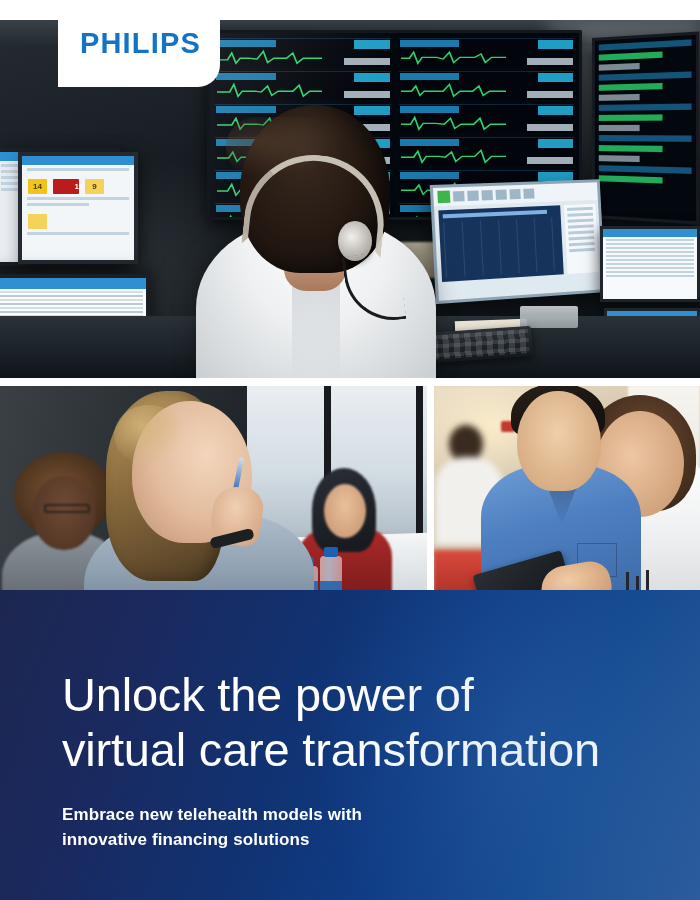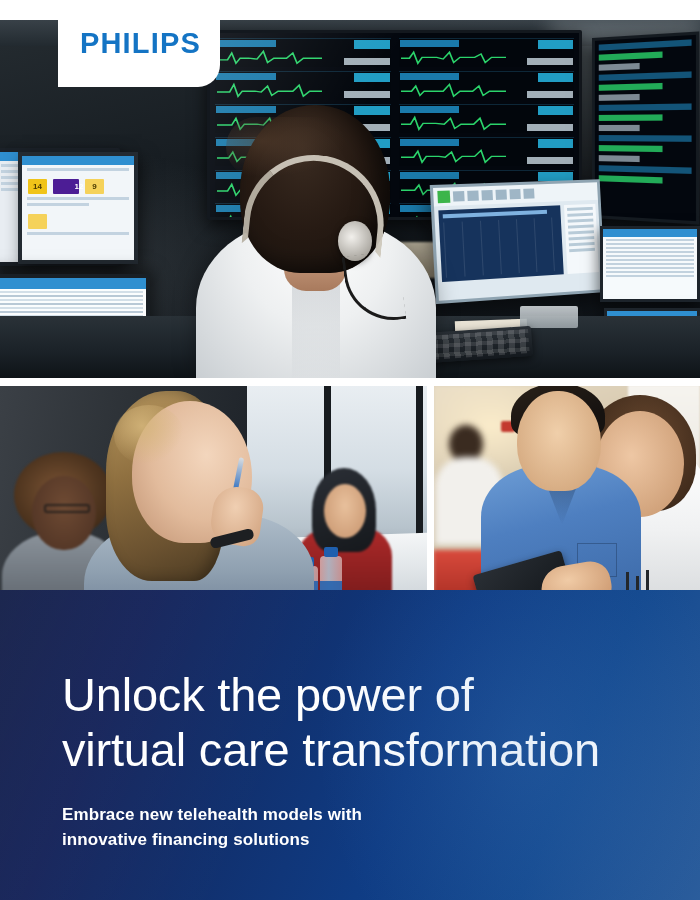--- a/index.html
+++ b/index.html
@@ -157,21 +157,21 @@
   .dash-line.sm { width: 55%; }
   .badges { display: flex; gap: 6px; padding: 5px 6px 0 6px; }
   .badge {
     width: 19px; height: 15px;
     display: flex; align-items: center; justify-content: center;
     font-size: 8px; font-weight: bold;
     border-radius: 1px;
     font-family: "Liberation Sans", sans-serif;
   }
   .badge.y { background: #f0c419; color: #4a3a00; }
-  .badge.r { background: #4c1d95; color: #fff; padding-left: 26px; }
+  .badge.r { background: #b91c1c; color: #fff; padding-left: 26px; }
   .badge.y2 { background: #f5d25a; color: #4a3a00; }
 
   
   .mon-sheet {
     position: absolute;
     left: -10px; top: 254px;
     width: 160px; height: 104px;
     background: #fbfdfe;
     border: 4px solid #191f25;
     overflow: hidden;

